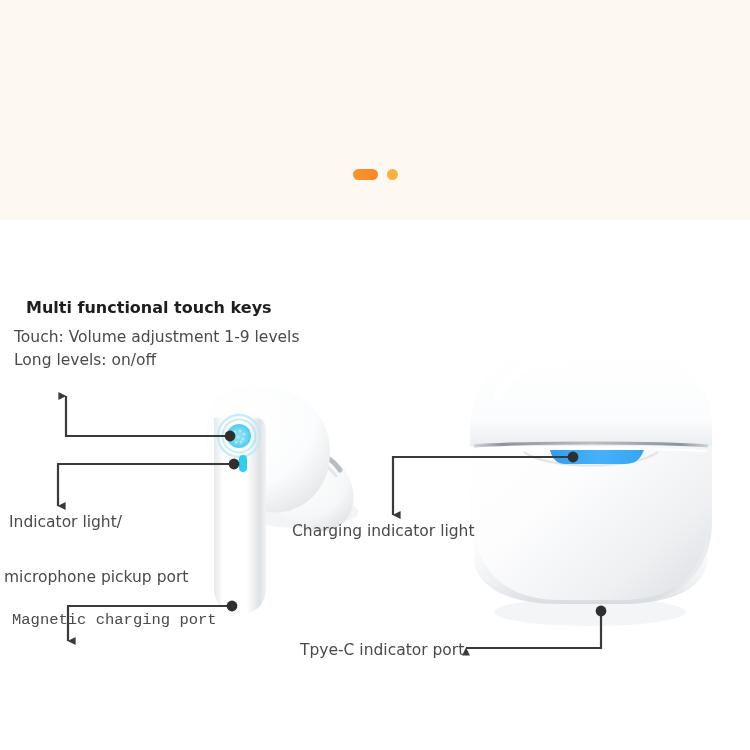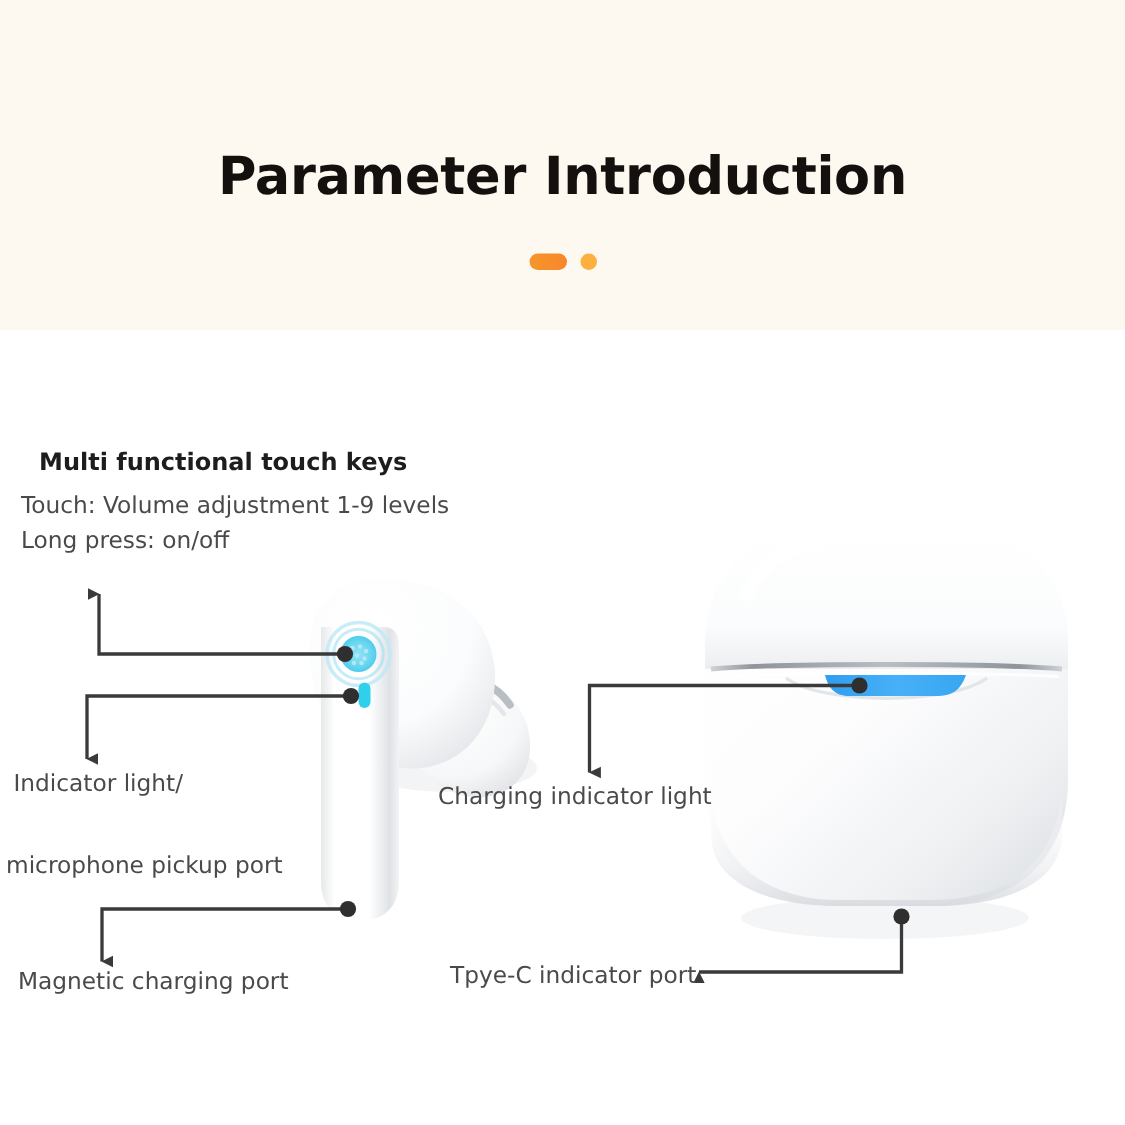--- a/index.html
+++ b/index.html
@@ -84,39 +84,38 @@
     color: #1d1d1d;
     font-weight: 700;
     font-size: 16px;
   }
   #touch-heading    { left: 14px; top: 297px; margin-left: 12px; }
   #touch-line-1     { left: 14px; top: 327px; }
   #touch-line-2     { left: 14px; top: 350px; }
 
   #label-indicator-1 { left: 9px; top: 512px; text-align: right; }
   #label-indicator-2 { left: 4px; top: 535px; margin-top: 32px; }
-  #label-magnetic    { left: 12px; top: 644px; }
+  #label-magnetic    { left: 12px; top: 610px; font-family: Liberation Mono, monospace; }
   #label-charging-ind{ left: 292px; top: 521px; }
   #label-typec       { left: 300px; top: 640px; }
 
   
   #illustration {
     position: absolute;
     left: 0;
     top: 0;
     width: 750px;
     height: 750px;
     pointer-events: none;
   }
 </style>
 </head>
 <body>
 
 <div class="header">
-  <div class="header-title">Parameter Introduction</div>
 
   <div class="pager">
     <div class="pager-pill"></div>
     <div class="pager-dot"></div>
   </div>
 </div>
 
 <div class="content"></div>
 
 <svg id="illustration" viewBox="0 0 750 750">
@@ -268,21 +267,21 @@
     <circle cx="230" cy="436" r="5.4"></circle>
     <circle cx="234" cy="464" r="5.4"></circle>
     <circle cx="232" cy="606" r="5.4"></circle>
     <circle cx="573" cy="457" r="5.4"></circle>
     <circle cx="601" cy="611" r="5.4"></circle>
   </g>
 </svg>
 
 <div class="txt heading" id="touch-heading">Multi functional touch keys</div>
 <div class="txt" id="touch-line-1">Touch: Volume adjustment 1-9 levels</div>
-<div class="txt" id="touch-line-2">Long press: on/off</div>
+<div class="txt" id="touch-line-2">Long levels: on/off</div>
 
 <div class="txt" id="label-indicator-1">Indicator light/</div>
 <div class="txt" id="label-indicator-2">microphone pickup port</div>
 
 <div class="txt" id="label-magnetic">Magnetic charging port</div>
 
 <div class="txt" id="label-charging-ind">Charging indicator light</div>
 
 <div class="txt" id="label-typec">Tpye-C indicator port</div>
 

